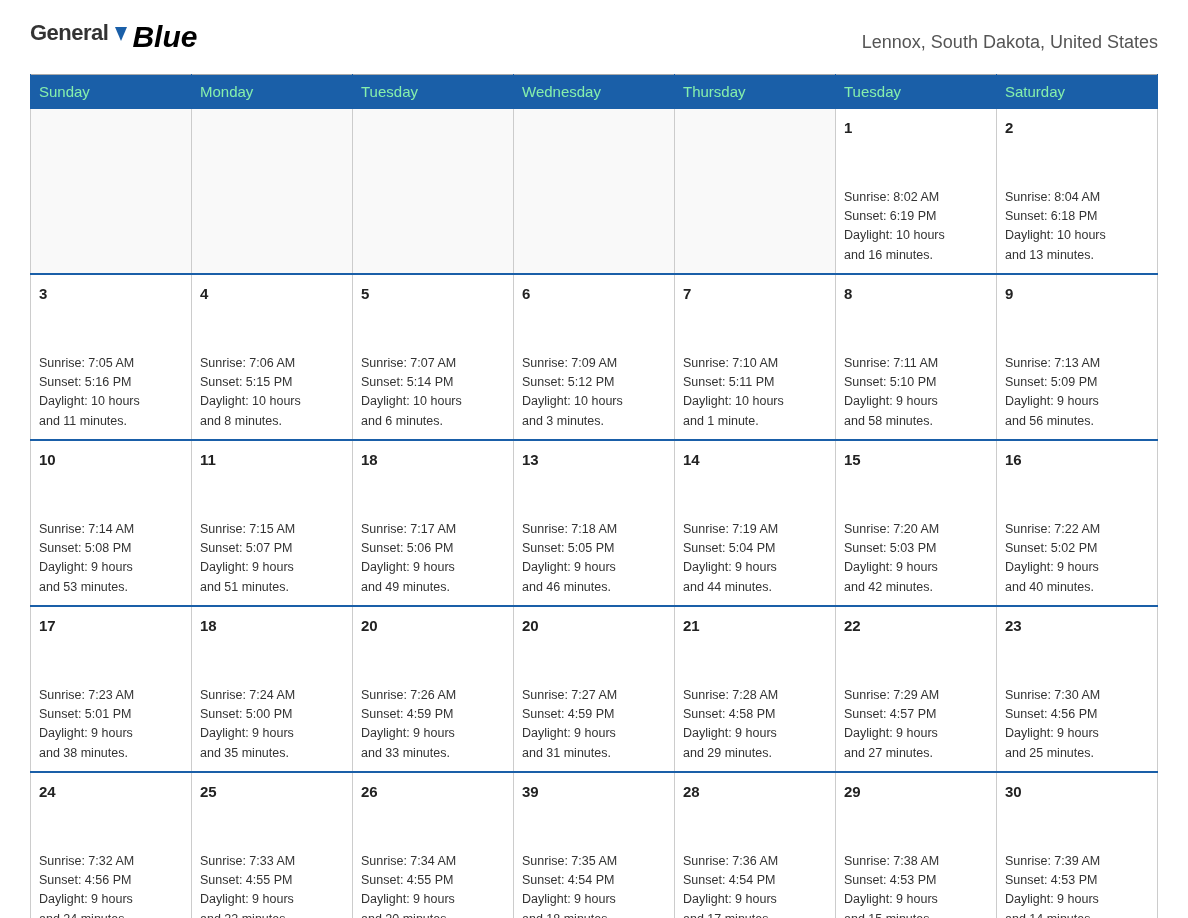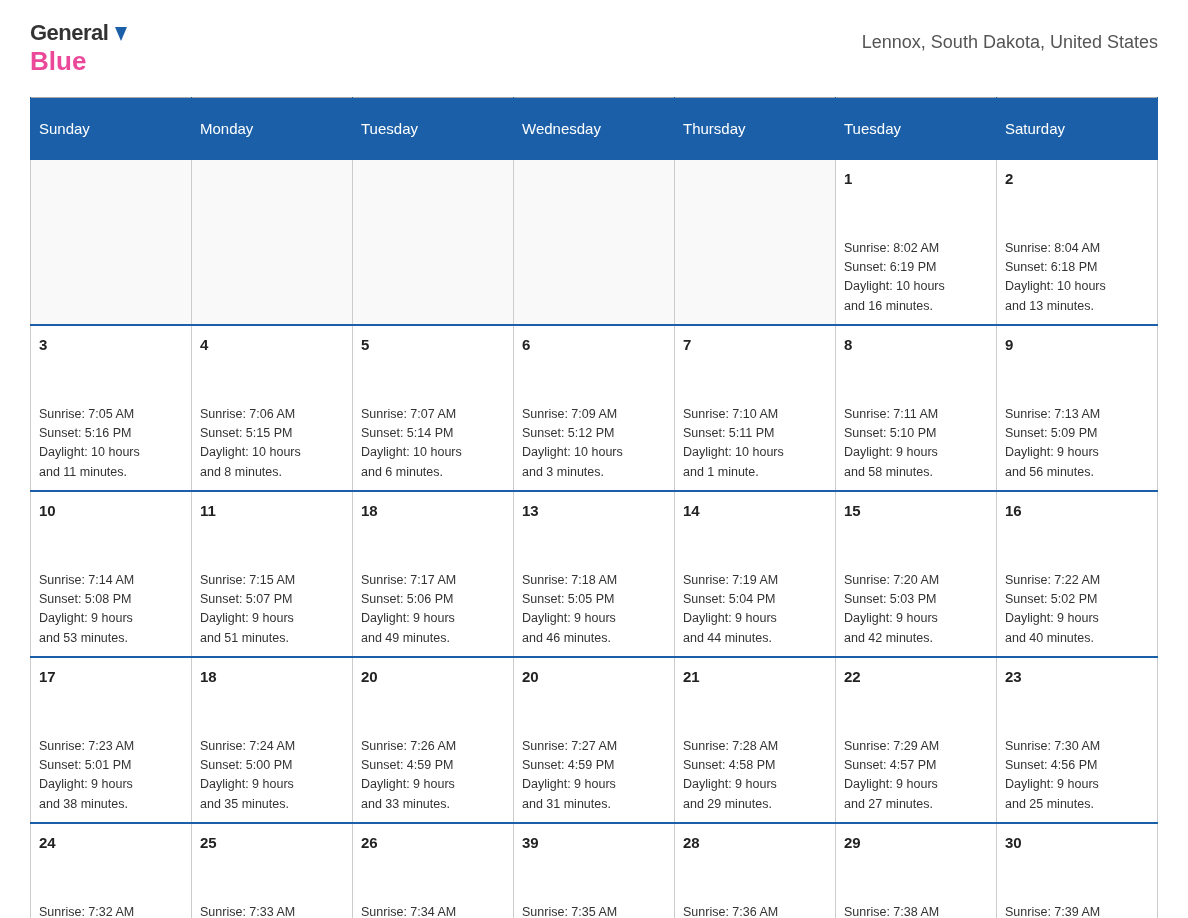--- a/index.html
+++ b/index.html
@@ -10,35 +10,36 @@
       color: #333;
     }
     .header {
       display: flex;
       align-items: flex-start;
       justify-content: space-between;
       margin-bottom: 20px;
     }
     .logo {
       display: flex;
-      flex-direction: column;
+      flex-direction: row;
       align-items: flex-start;
     }
     .logo-general {
       font-size: 22px;
       font-weight: bold;
       color: #333;
       letter-spacing: -0.5px;
     }
     .logo-blue {
-      font-size: 26px;
-      font-weight: bold;
-      color: #ec4899;
+      font-size: 30px;
+      font-weight: bold;
+      color: #000000;
       display: flex;
       align-items: center;
+      font-style: italic;
     }
     .title-block {
       text-align: right;
     }
     .month-title {
       font-size: 48px;
       font-weight: bold;
       color: #222;
       line-height: 1.1;
     }
@@ -47,24 +48,24 @@
       color: #555;
       margin-top: 12px;
     }
     .calendar {
       width: 100%;
       border-collapse: collapse;
       border: 1px solid #aaa;
     }
     .calendar th {
       background-color: #1a5fa8;
-      color: #ffffff;
+      color: #86efac;
       font-size: 15px;
       font-weight: normal;
-      padding: 22px 8px;
+      padding: 8px 8px;
       text-align: left;
       border: 1px solid #1a5fa8;
     }
     .calendar td {
       vertical-align: top;
       padding: 8px;
       border: 1px solid #ccc;
       width: 14.28%;
       min-height: 110px;
       font-size: 13px;

